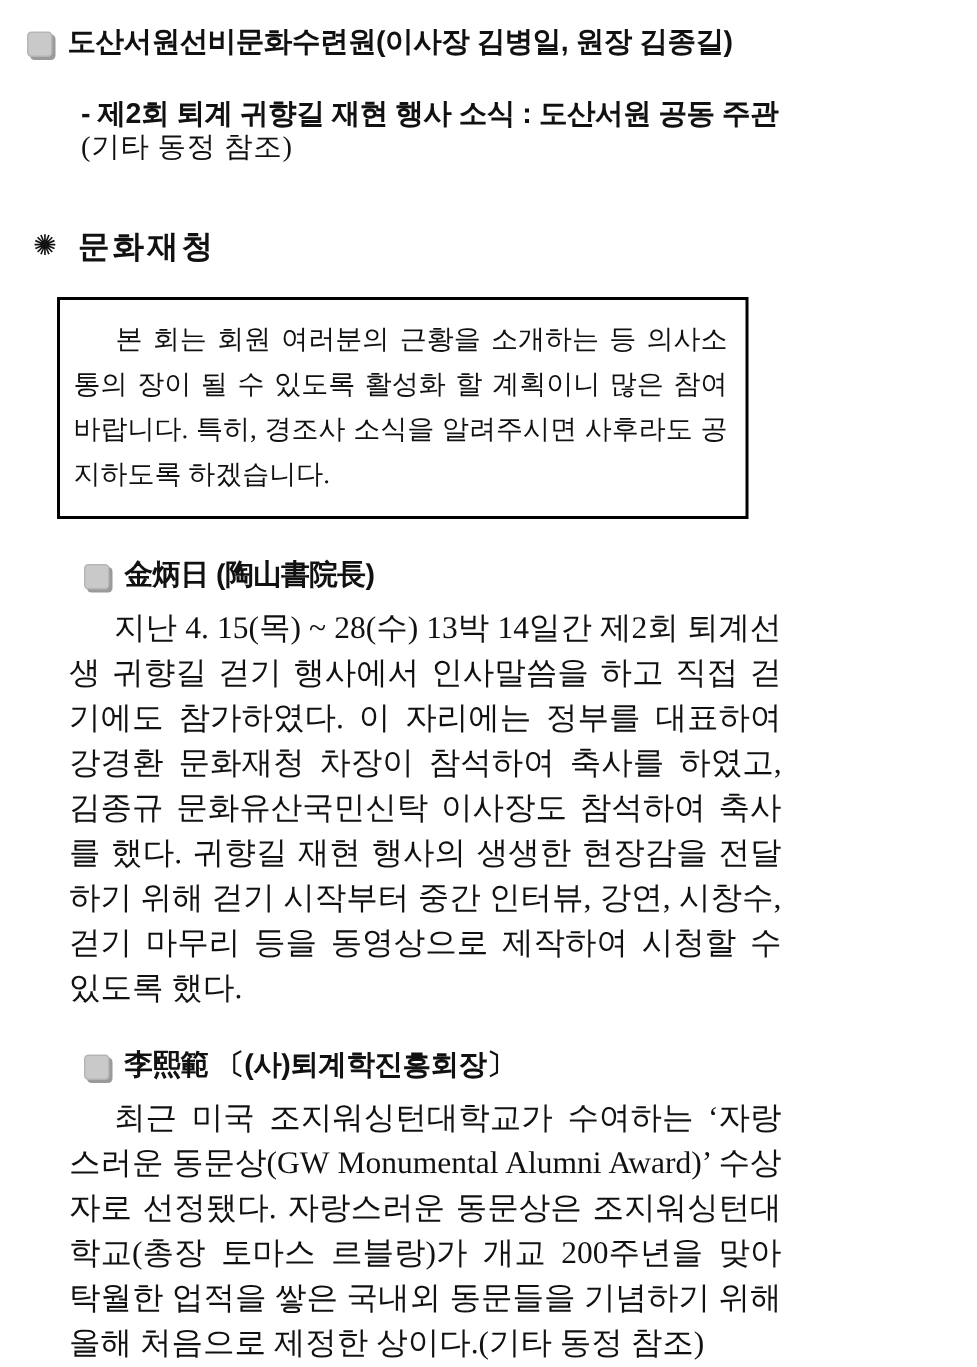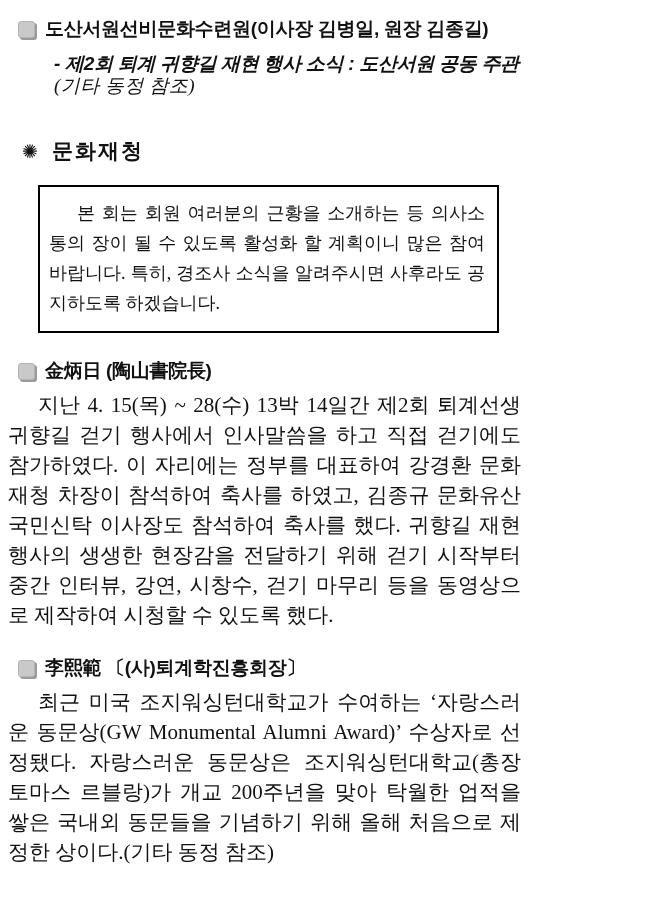--- a/index.html
+++ b/index.html
@@ -38,24 +38,23 @@
     height: 15px;
     margin-left: 10px;
     margin-right: 10px;
     background: #c9c9c9;
     border: 1px solid #b5b5b5;
     border-radius: 3px;
     box-shadow: 2px 2px 0 #9a9a9a;
   }
 
   .top-sub {
-    margin: 13px 0 0 46px;
+    margin: 26px 0 0 46px;
     font-size: 19px;
     line-height: 22px;
-    font-style: italic;
   }
   .top-sub .bold-part {
     font-family: "Liberation Sans", "DejaVu Sans", sans-serif;
     font-weight: bold;
     letter-spacing: -0.3px;
   }
   .top-sub .note-part {
     font-family: "Liberation Serif", "DejaVu Serif", serif;
     font-weight: normal;
     font-size: 19px;
@@ -87,20 +86,21 @@
     margin: 0;
     font-size: 18px;
     line-height: 30px;
     text-align: justify;
     text-indent: 28px;
     word-break: break-all;
   }
 
   .entry {
     margin-top: 27px;
+    margin-left: 38px;
   }
   .entry .body-p {
     margin: 8px 0 0 0;
     font-size: 21px;
     line-height: 30px;
     text-align: justify;
     text-indent: 30px;
     word-break: break-all;
   }
 </style>

